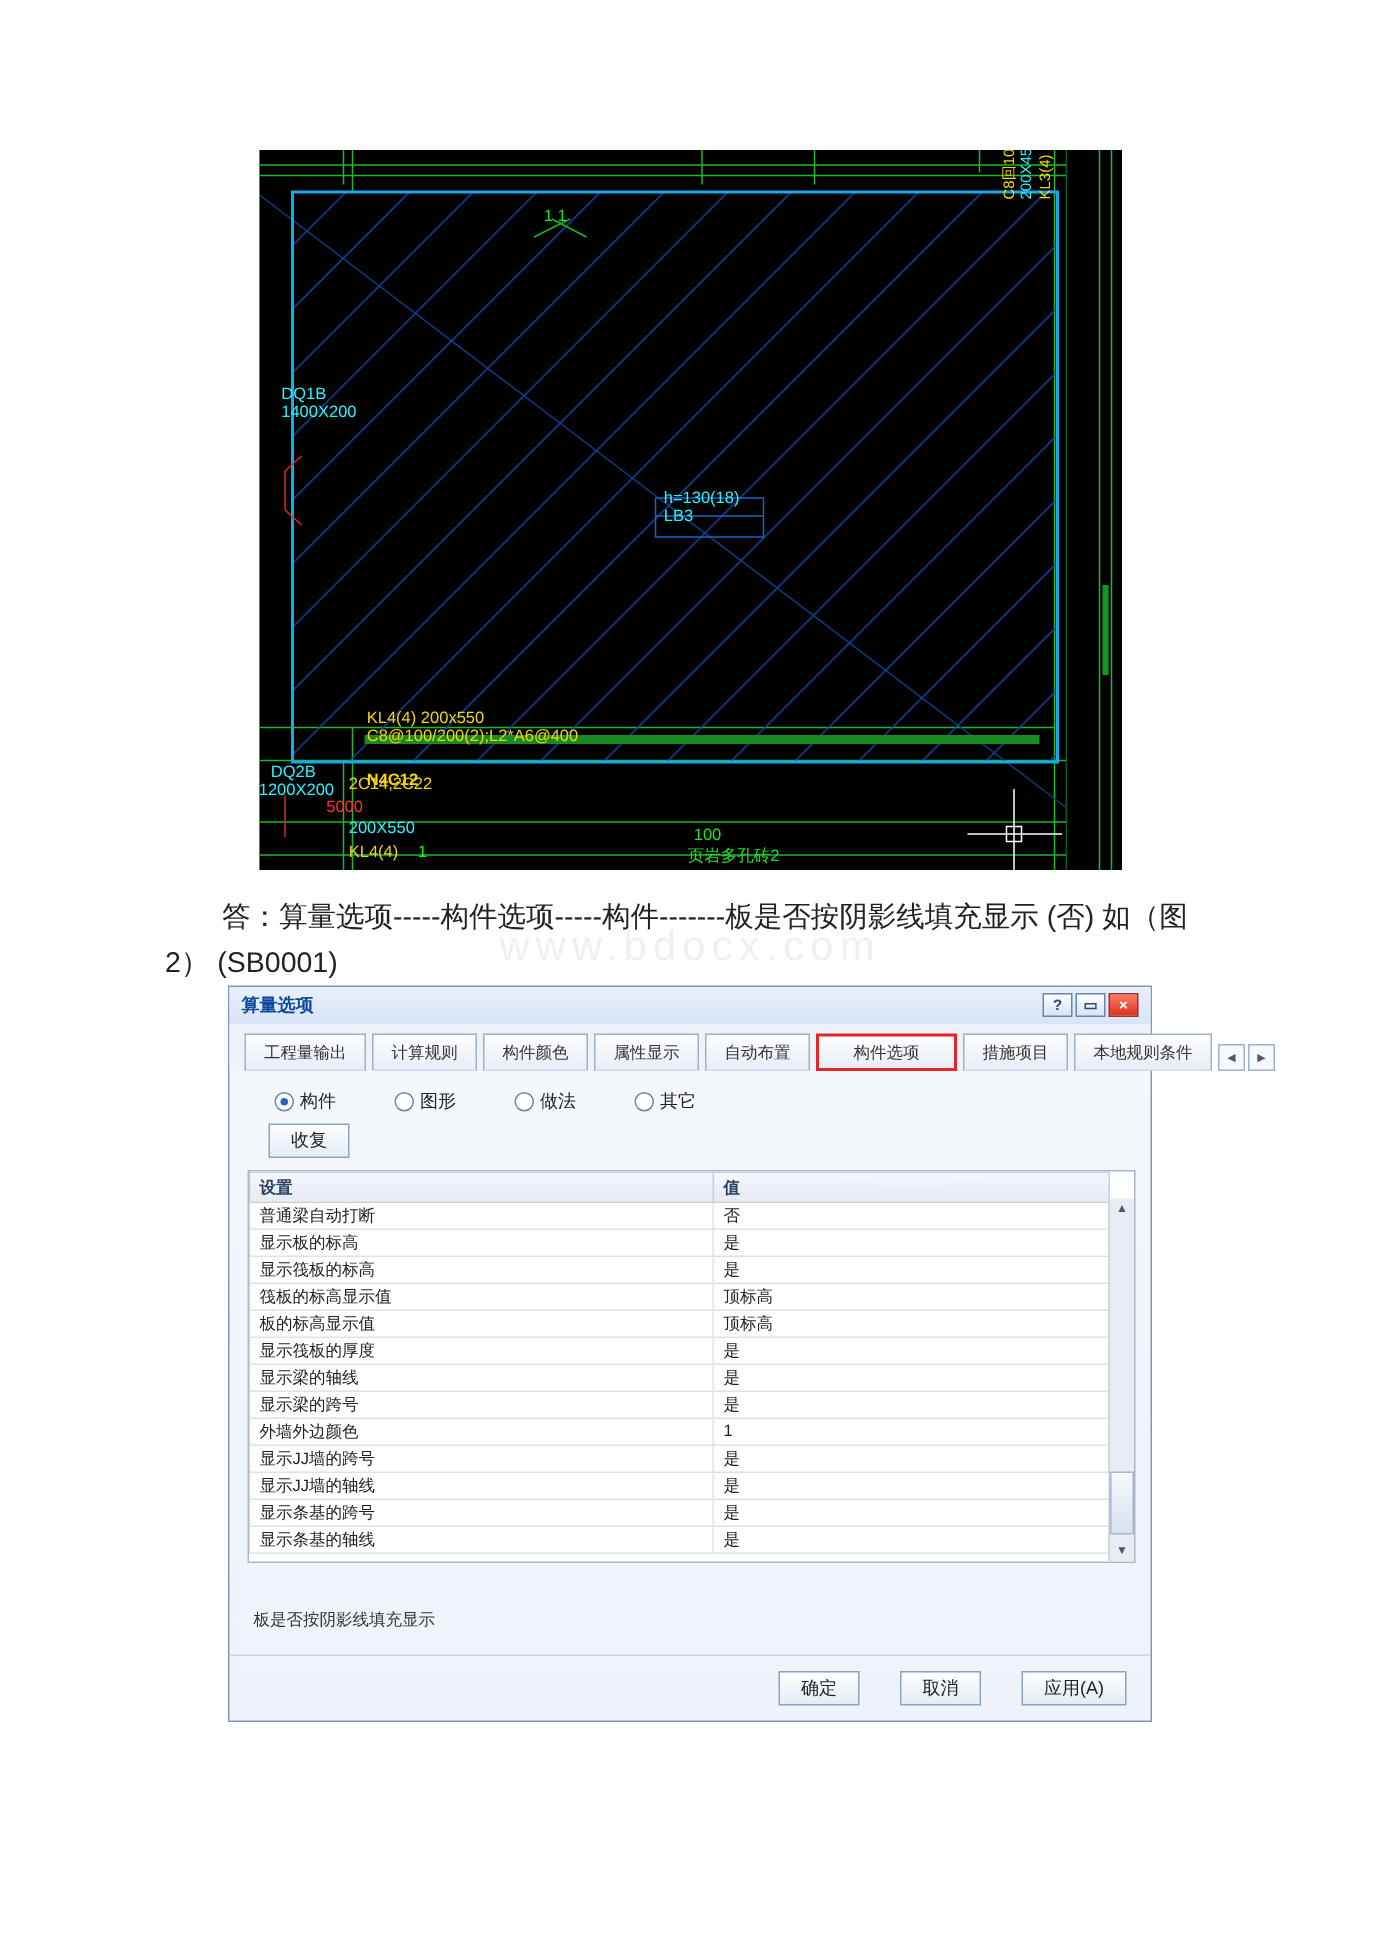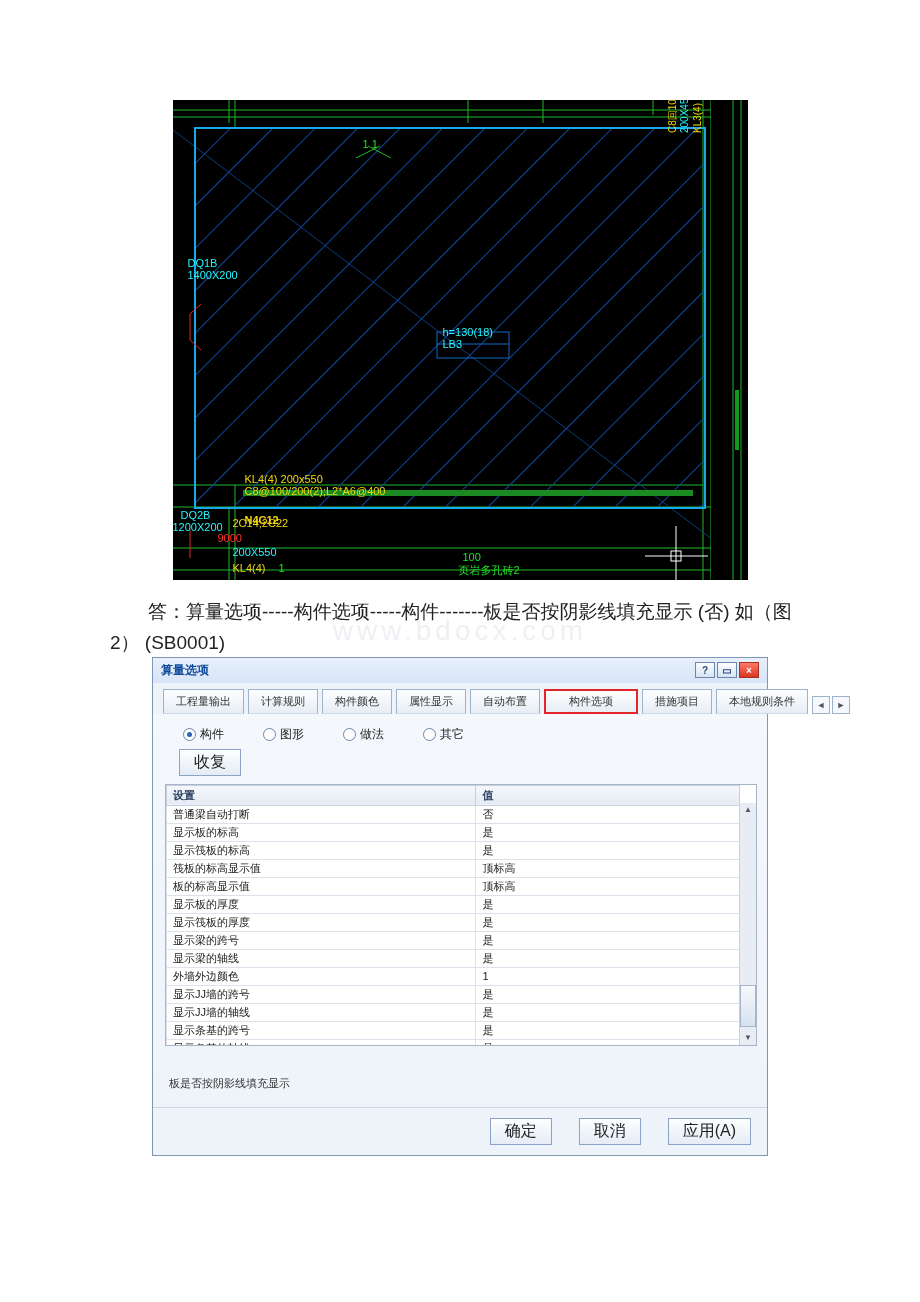--- a/index.html
+++ b/index.html
@@ -160,21 +160,21 @@
   .radio.checked .radio-dot::after { display: block; }
 
   .restore-row {
     padding: 4px 4px 8px 14px;
   }
   .btn {
     display: inline-block;
     padding: 2px 14px;
     border: 1px solid #8ba3c4;
     background: linear-gradient(#fdfefe, #e4ecf6);
-    font-size: 16px;
+    font-size: 12px;
     color: #222;
   }
 
   .grid {
     border: 1px solid #a8b4c8;
     background: #fff;
     font-size: 11px;
     width: 100%;
     max-height: 260px;
     overflow: hidden;
@@ -318,21 +318,21 @@
     <div class="cad-label c-cyan" style="left:270px; top:226px;">h=130(18)
 LB3</div>
 
     <div class="cad-label c-yellow" style="left:72px; top:373px;">KL4(4) 200x550</div>
     <div class="cad-label c-yellow" style="left:72px; top:385px;">C8@100/200(2);L2*A6@400</div>
     <div class="cad-label c-yellow" style="left:60px; top:397px;margin-top:20px;">2C14;2C22</div>
     <div class="cad-label c-yellow" style="left:72px; top:414px;font-weight:bold;">N4C12</div>
 
     <div class="cad-label c-cyan" style="left:8px; top:409px;">DQ2B</div>
     <div class="cad-label c-cyan" style="left:0px; top:421px;">1200X200</div>
-    <div class="cad-label c-red" style="left:45px; top:432px;">9000</div>
+    <div class="cad-label c-red" style="left:45px; top:432px;">5000</div>
     <div class="cad-label c-cyan" style="left:60px; top:446px;">200X550</div>
     <div class="cad-label c-yellow" style="left:60px; top:462px;">KL4(4)</div>
     <div class="cad-label c-green" style="left:106px; top:462px;">1</div>
     <div class="cad-label c-bgreen" style="left:290px; top:451px;">100</div>
     <div class="cad-label c-bgreen" style="left:286px; top:463px;">页岩多孔砖2</div>
 
     <div class="cad-label c-yellow rot90" style="left:493px; top:33px; font-size:10px;">C8回100</div>
     <div class="cad-label c-cyan rot90" style="left:506px; top:33px; font-size:10px;">200X450</div>
     <div class="cad-label c-yellow rot90" style="left:519px; top:33px; font-size:10px;">KL3(4)</div>
   </div>
@@ -411,33 +411,29 @@
               </tr>
               <tr>
                 <td>筏板的标高显示值</td>
                 <td>顶标高</td>
               </tr>
               <tr>
                 <td>板的标高显示值</td>
                 <td>顶标高</td>
               </tr>
               <tr>
-                <td>显示板的厚度</td>
-                <td>是</td>
-              </tr>
-              <tr>
                 <td>显示筏板的厚度</td>
                 <td>是</td>
               </tr>
               <tr>
+                <td>显示梁的轴线</td>
+                <td>是</td>
+              </tr>
+              <tr>
                 <td>显示梁的跨号</td>
-                <td>是</td>
-              </tr>
-              <tr>
-                <td>显示梁的轴线</td>
                 <td>是</td>
               </tr>
               <tr>
                 <td>外墙外边颜色</td>
                 <td>1</td>
               </tr>
               <tr>
                 <td>显示JJ墙的跨号</td>
                 <td>是</td>
               </tr>

